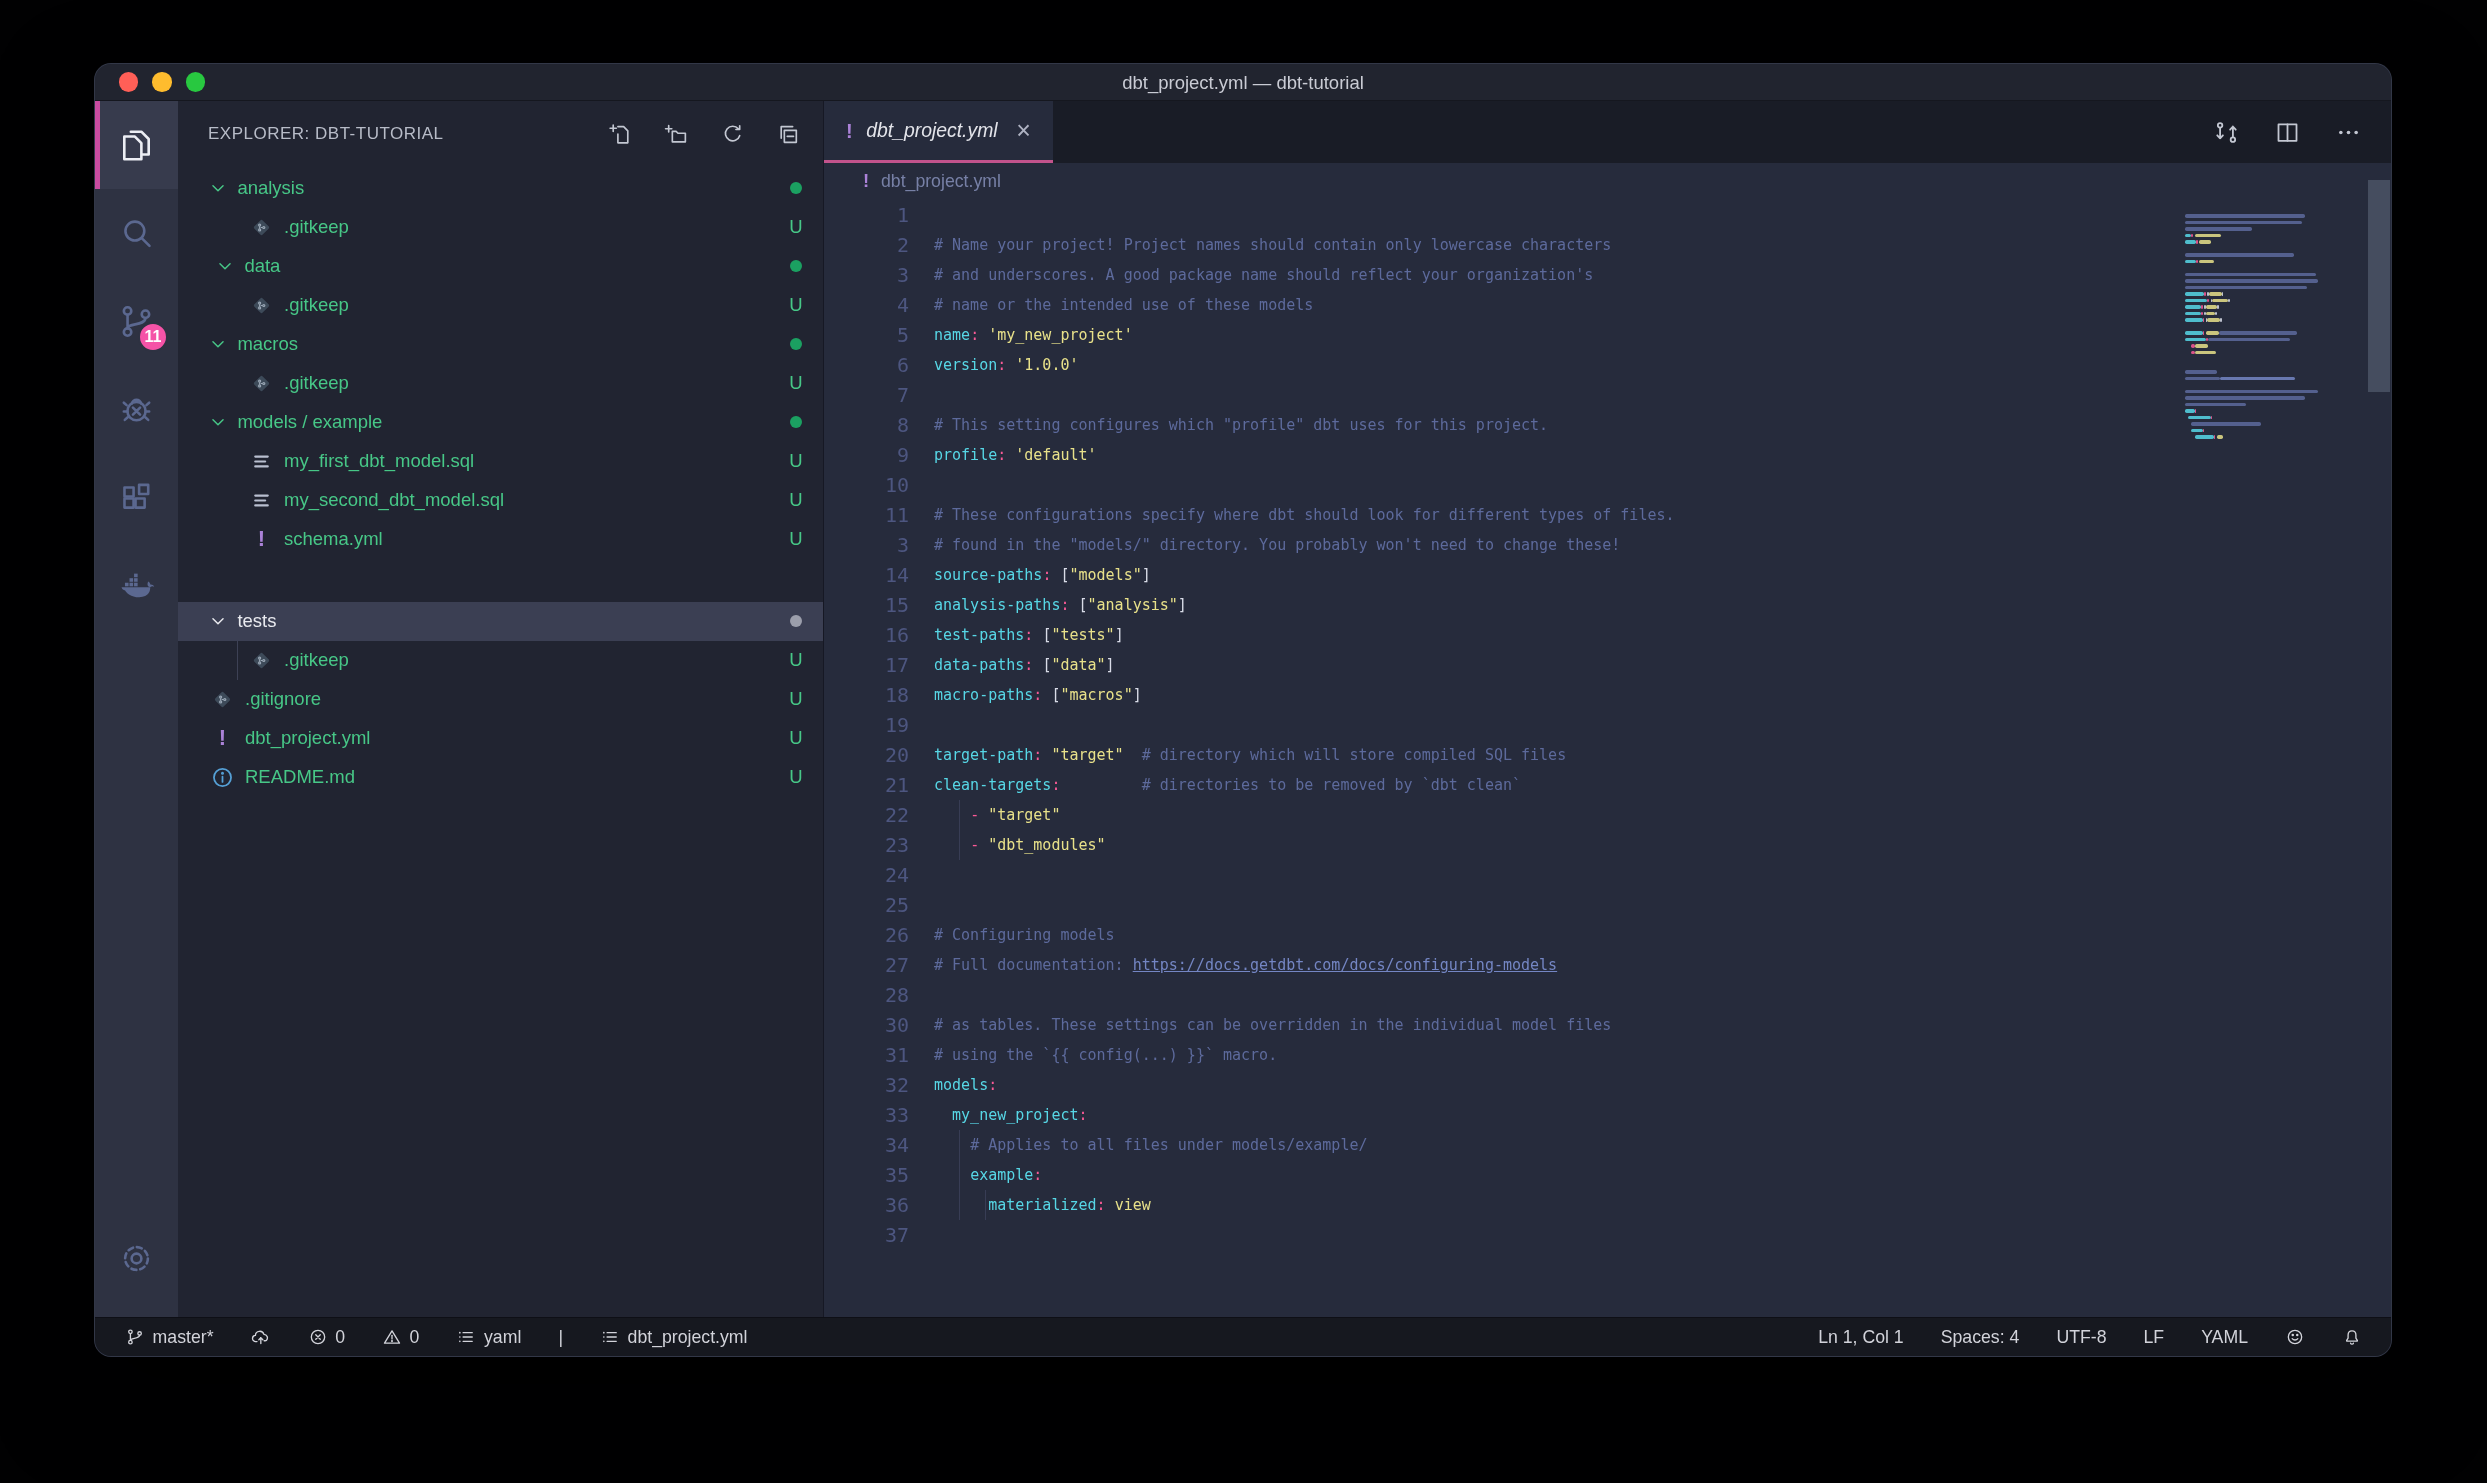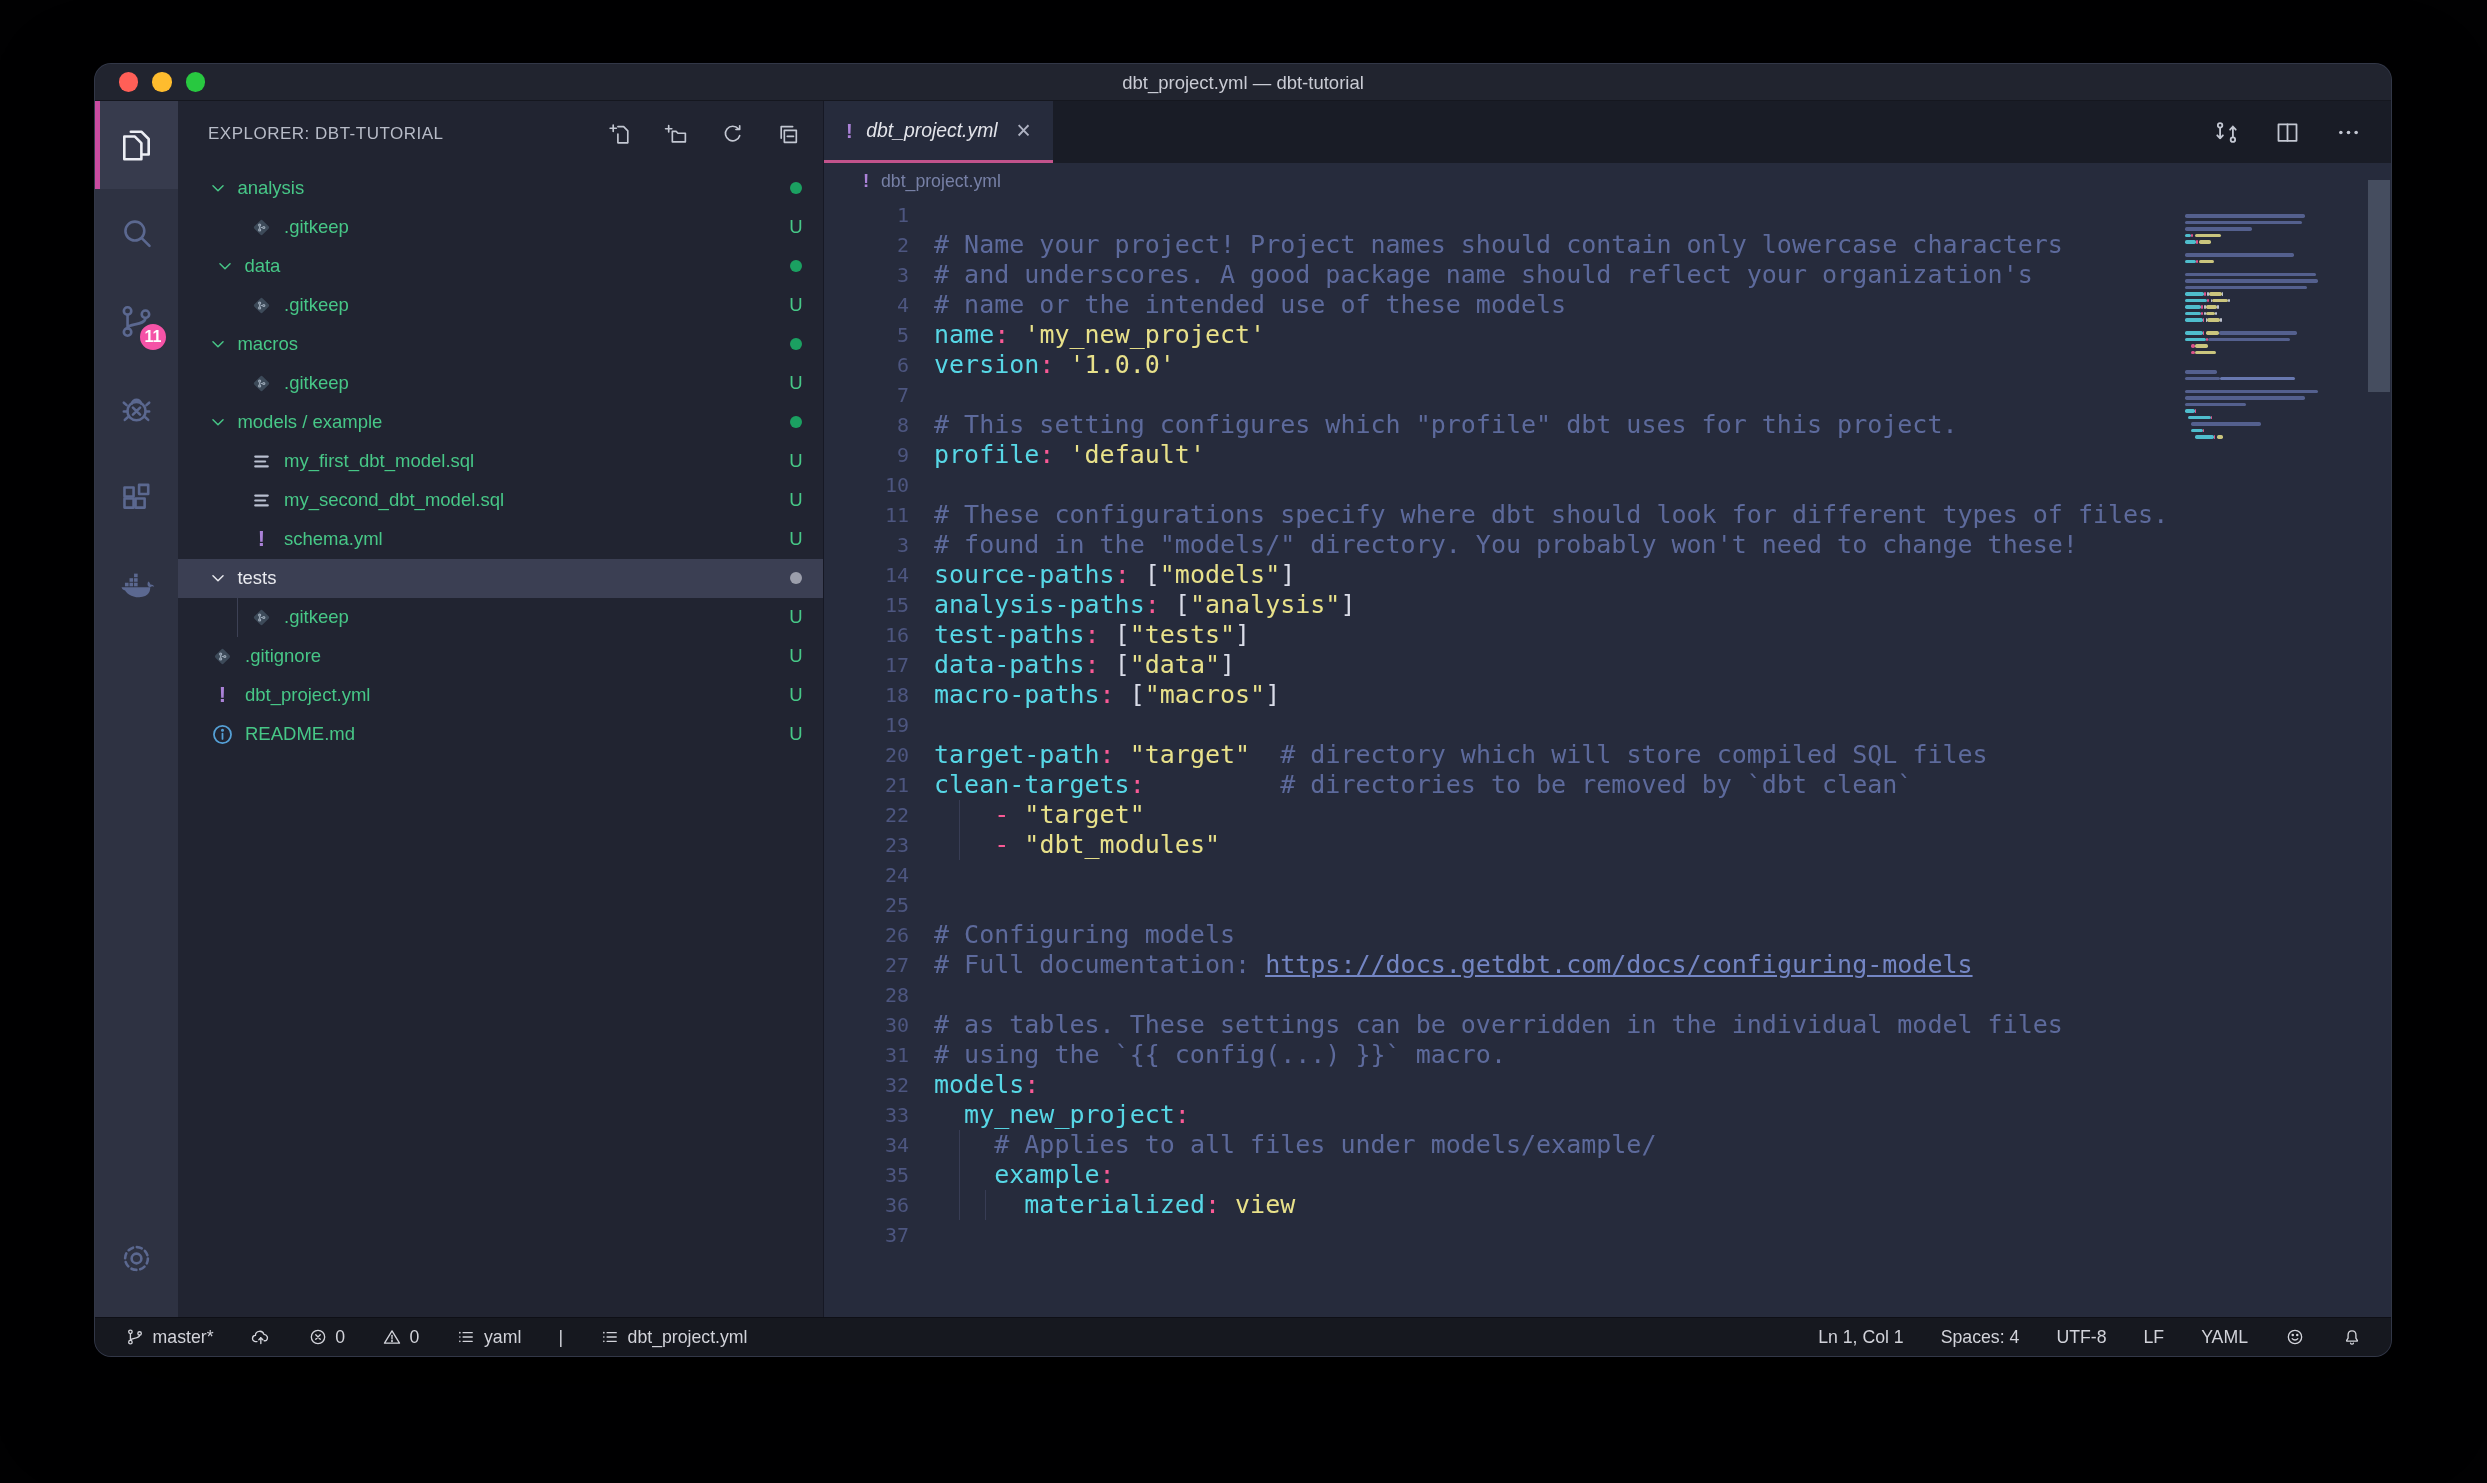--- a/index.html
+++ b/index.html
@@ -55,21 +55,21 @@
   .tab-label{color:#e3e4ea;font-size:19.4px;font-style:italic;}
   .tab-close{color:#aeb2c2;font-size:25px;line-height:1;margin-left:5px;cursor:pointer;}
   .tab-actions{margin-left:auto;display:flex;align-items:center;gap:34px;padding-right:29px;}
   .tab-actions .hicon{width:27px;height:27px;color:#c3c7d2;cursor:pointer;}
   .breadcrumb{height:37px;flex:0 0 37px;display:flex;align-items:center;gap:11.8px;padding-left:39px;
               color:#7780a6;font-size:17.7px;background:#262b3c;cursor:pointer;}
   .breadcrumb .bang{font-size:18.5px;}
   .code-wrap{flex:1;position:relative;overflow:hidden;font-family:"DejaVu Sans Mono",monospace;}
   .code-line{display:flex;height:30px;line-height:30px;white-space:pre;}
   .ln{flex:0 0 110px;text-align:right;padding-right:25px;color:#4d5680;font-size:20px;}
-  .lc{position:relative;flex:1;font-size:25px;color:#d9dce8;}
+  .lc{position:relative;flex:1;font-size:15px;color:#d9dce8;}
   .tk-c{color:#5d6a9c;} .tk-k{color:#57d7e6;} .tk-p{color:#fa5a96;}
   .tk-s{color:#e8e18a;} .tk-w{color:#d9dce8;} .tk-t{color:#d9dce8;}
   .tk-l{color:#7486c4;text-decoration:underline;}
   .iguide{position:absolute;top:0;bottom:0;width:0.8px;background:#383d55;}
   
   .minimap{position:absolute;top:105px;right:61px;width:145px;}
   .mm-line{display:flex;align-items:center;height:6.5px;}
   .mm-seg{height:3.5px;border-radius:1.7px;}
   .vscroll{position:absolute;top:79px;right:0.8px;width:22px;height:212px;background:rgba(138,148,170,.32);}
   
@@ -301,21 +301,21 @@
               <span class="lbl">my_second_dbt_model.sql</span>
               <span class="meta"><span class="u-badge">U</span></span>
             </div>
             <div class="trow" style="padding-left: 71px;">
               <span class="ficon">
                 <span class="bang" style="font-size:22px">!</span>
               </span>
               <span class="lbl">schema.yml</span>
               <span class="meta"><span class="u-badge">U</span></span>
             </div>
-            <div class="trow selected" style="padding-left: 29px;">
+            <div class="trow selected" style="padding-left: 29px; margin-top: 43px;">
               <span class="chev">
                 <svg viewBox="0 0 24 24" fill="none" stroke="currentColor" stroke-width="1.6" stroke-linecap="round" stroke-linejoin="round" style="width:100%;height:100%">
                   <path d="M6.5 9.5 12 15l5.5-5.5"></path>
                 </svg>
               </span>
               <span class="lbl">tests</span>
               <span class="meta"><span class="dot gray"></span></span>
             </div>
             <div class="trow" style="padding-left: 71px;">
               <span class="tguide"></span>

